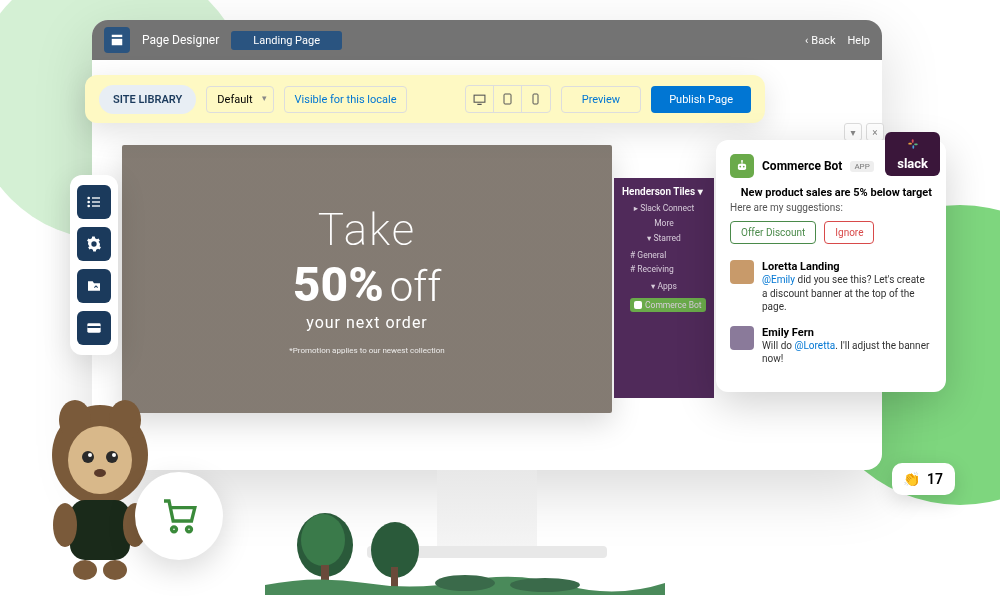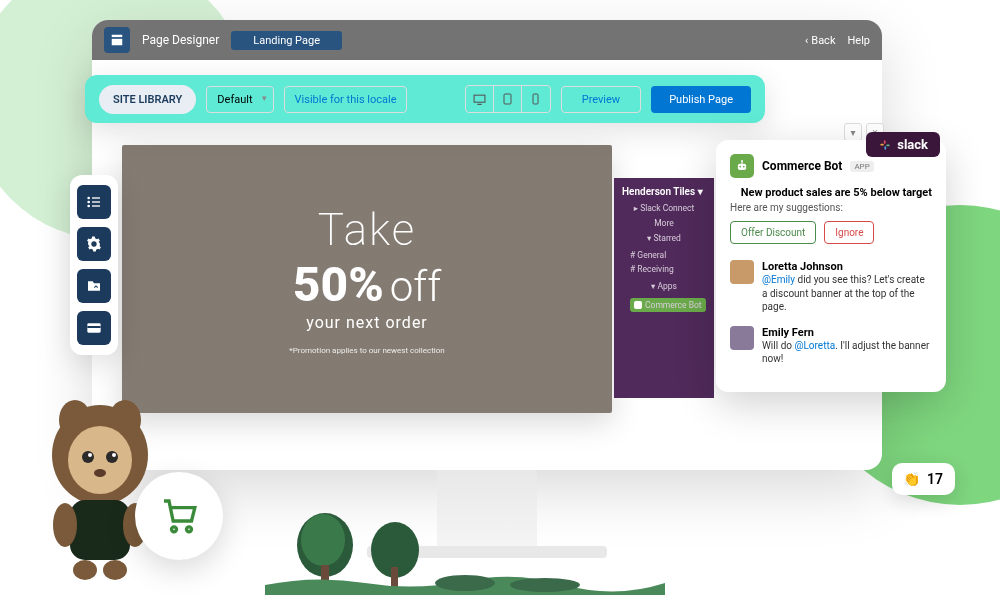--- a/index.html
+++ b/index.html
@@ -10,21 +10,21 @@
 .monitor-screen{width:100%;height:100%;background:#fff;border-radius:16px;box-shadow:0 20px 60px rgba(0,0,0,0.15);overflow:hidden;}
 .monitor-stand{position:absolute;left:50%;transform:translateX(-50%);bottom:-80px;width:100px;height:80px;background:linear-gradient(#e8e8e8,#f5f5f5);}
 .monitor-base{position:absolute;left:50%;transform:translateX(-50%);bottom:-88px;width:240px;height:12px;background:#e8e8e8;border-radius:4px;}
 .top-nav{height:40px;background:#737373;display:flex;align-items:center;padding:0 12px;gap:12px;color:#fff;}
 .nav-logo{width:26px;height:26px;background:#2a5480;border-radius:4px;display:flex;align-items:center;justify-content:center;}
 .nav-title{font-size:12px;}
 .nav-tab{font-size:11px;background:#2a5480;padding:3px 22px;border-radius:3px;}
 .nav-spacer{flex:1;}
 .nav-back{font-size:11px;display:flex;align-items:center;gap:3px;cursor:pointer;}
 .nav-help{font-size:11px;cursor:pointer;}
-.toolbar-card{position:absolute;left:85px;top:75px;width:680px;height:48px;background:#5eead4;border-radius:12px;box-shadow:0 8px 30px rgba(0,0,0,0.12);display:flex;align-items:center;padding:0 14px;gap:10px;z-index:3;}
+.toolbar-card{position:absolute;left:85px;top:75px;width:680px;height:48px;background:#fef9c3;border-radius:12px;box-shadow:0 8px 30px rgba(0,0,0,0.12);display:flex;align-items:center;padding:0 14px;gap:10px;z-index:3;}
 .site-lib{background:#e8eef4;color:#1b3a5c;font-size:11px;font-weight:600;padding:8px 14px;border-radius:16px;}
 .default-btn{border:1px solid #ddd;border-radius:4px;padding:6px 20px 6px 10px;font-size:11px;position:relative;}
 .default-btn::after{content:"▾";position:absolute;right:6px;font-size:9px;color:#888;}
 .visible-local{color:#0176d3;font-size:11px;border:1px solid #ddd;border-radius:4px;padding:6px 10px;}
 .device-group{display:flex;border:1px solid #ddd;border-radius:4px;overflow:hidden;}
 .device-btn{width:28px;height:26px;display:flex;align-items:center;justify-content:center;border-right:1px solid #ddd;}
 .device-btn:last-child{border-right:none;}
 .preview-btn{color:#0176d3;font-size:11px;border:1px solid #ddd;border-radius:4px;padding:6px 20px;}
 .publish-btn{background:#0176d3;color:#fff;font-size:11px;border-radius:4px;padding:7px 18px;}
 .promo-banner{position:absolute;left:122px;top:145px;width:490px;height:268px;background:linear-gradient(rgba(110,100,90,0.85),rgba(110,100,90,0.85));border-radius:2px;z-index:2;display:flex;flex-direction:column;align-items:center;justify-content:center;color:#fff;box-shadow:0 10px 30px rgba(0,0,0,0.15);}
@@ -34,21 +34,21 @@
 .promo-next{font-size:16px;font-weight:400;letter-spacing:1px;}
 .promo-fine{font-size:8px;margin-top:14px;opacity:0.85;}
 .side-tools{position:absolute;left:70px;top:175px;width:48px;background:#fff;border-radius:12px;box-shadow:0 8px 30px rgba(0,0,0,0.12);padding:10px 7px;display:flex;flex-direction:column;gap:8px;z-index:4;}
 .tool-btn{width:34px;height:34px;background:#1b3a5c;border-radius:6px;display:flex;align-items:center;justify-content:center;}
 .slack-sidebar{position:absolute;left:614px;top:178px;width:100px;height:220px;background:#502a5a;z-index:2;padding:8px;color:#d8cddb;font-size:9px;}
 .slack-ws{font-weight:600;color:#fff;margin-bottom:6px;font-size:10px;}
 .slack-sec{margin:5px 0;font-size:8.5px;text-align:center;}
 .slack-item{padding:2px 0 2px 8px;font-size:8.5px;}
 .slack-bot{background:#6aaa4a;border-radius:3px;padding:2px 4px;display:inline-flex;align-items:center;gap:3px;}
 .slack-panel{position:absolute;left:716px;top:140px;width:230px;background:#fff;border-radius:12px;box-shadow:0 12px 40px rgba(0,0,0,0.18);padding:14px;z-index:5;}
-.slack-badge{position:absolute;right:6px;top:-8px;background:#3a163a;color:#fff;padding:5px 12px;border-radius:6px;font-size:13px;font-weight:700;display:flex;align-items:center;gap:5px;z-index:6;}
+.slack-badge{position:absolute;right:6px;top:-8px;background:#3a163a;color:#fff;padding:5px 12px;border-radius:6px;font-size:13px;font-weight:700;display:flex;align-items:center;gap:5px;z-index:6;flex-direction:column;}
 .bot-head{display:flex;align-items:center;gap:8px;margin-bottom:8px;}
 .bot-avatar{width:24px;height:24px;background:#6aaa4a;border-radius:5px;display:flex;align-items:center;justify-content:center;}
 .bot-name{font-size:12px;font-weight:700;}
 .app-tag{font-size:8px;background:#eee;padding:1px 4px;border-radius:3px;color:#777;}
 .alert-line{font-size:11px;font-weight:700;margin-bottom:3px;text-align:right;}
 .sugg-line{font-size:10px;color:#555;margin-bottom:8px;}
 .action-row{display:flex;gap:8px;margin-bottom:16px;}
 .offer-btn{border:1px solid #4a8a4a;color:#4a8a4a;font-size:10px;padding:5px 10px;border-radius:4px;}
 .ignore-btn{border:1px solid #d84a4a;color:#d84a4a;font-size:10px;padding:5px 10px;border-radius:4px;}
 .msg{display:flex;gap:8px;margin-bottom:12px;font-size:10px;}
@@ -202,21 +202,21 @@
   </div>
   <div class="alert-line">New product sales are 5% below target</div>
   <div class="sugg-line">Here are my suggestions:</div>
   <div class="action-row">
     <div class="offer-btn">Offer Discount</div>
     <div class="ignore-btn">Ignore</div>
   </div>
   <div class="msg">
     <div class="msg-avatar"></div>
     <div>
-      <div class="msg-name">Loretta Johnson</div>
+      <div class="msg-name">Loretta Landing</div>
       <div class="msg-text"><span class="mention">@Emily</span><span> did you see this? Let's create a discount banner at the top of the page.</span></div>
     </div>
   </div>
   <div class="msg">
     <div class="msg-avatar" style="background:#8a7a9a"></div>
     <div>
       <div class="msg-name">Emily Fern</div>
       <div class="msg-text"><span>Will do </span><span class="mention">@Loretta</span><span>. I'll adjust the banner now!</span></div>
     </div>
   </div>

